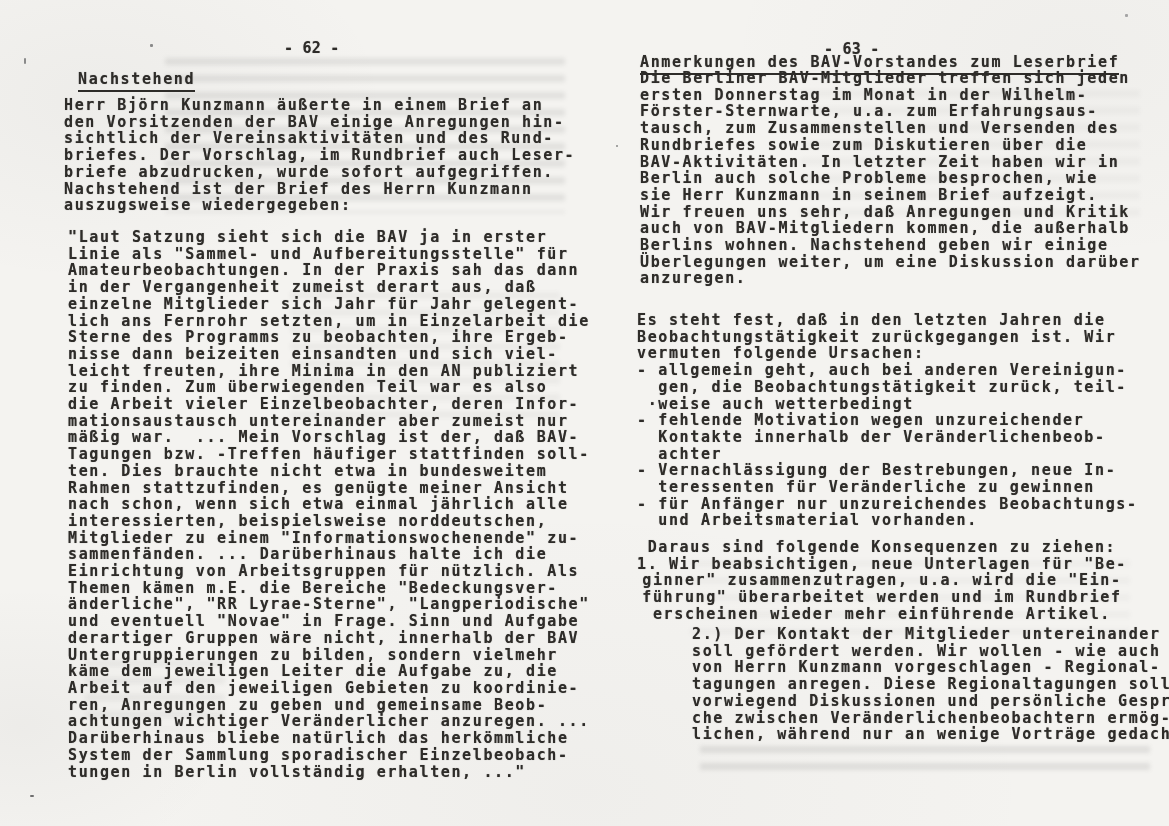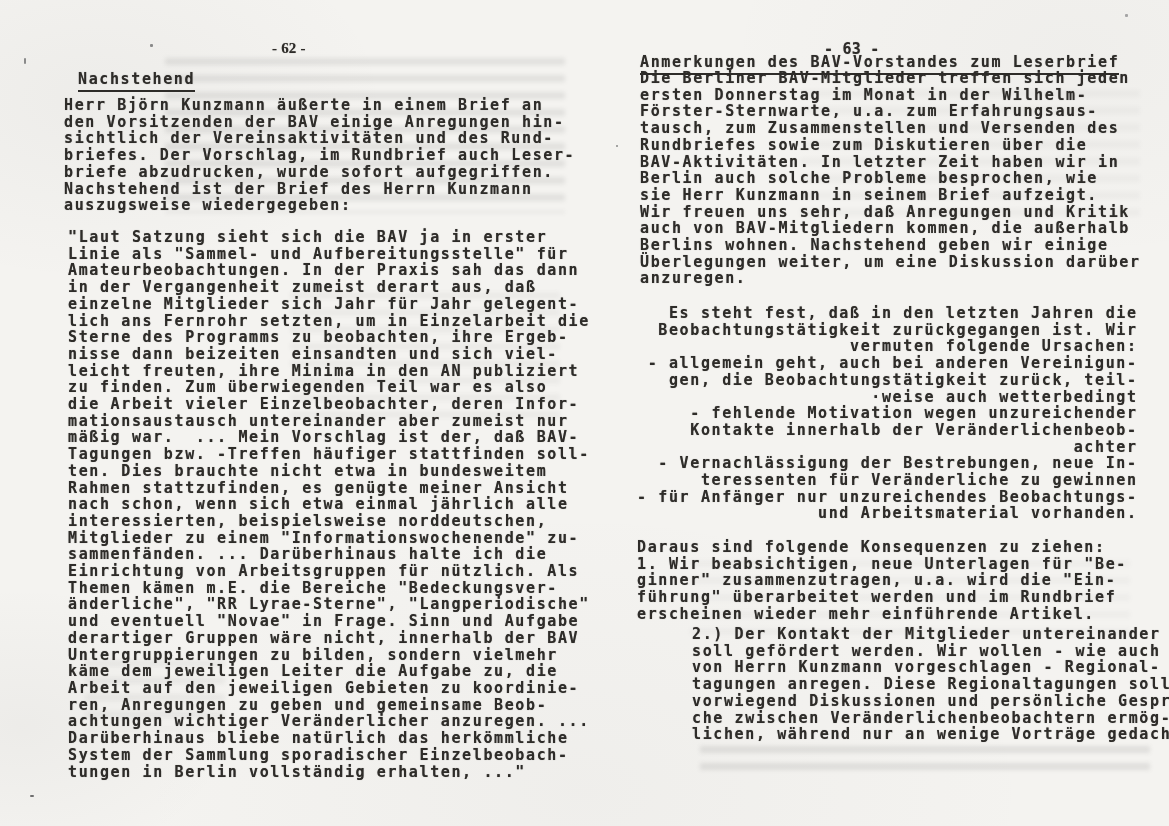--- a/index.html
+++ b/index.html
@@ -55,21 +55,21 @@
   <div class="smudge" style="left:800px;top:90px;width:340px;height:130px;opacity:.14;"></div>
   <div class="smudge" style="left:690px;top:560px;width:440px;height:80px;opacity:.12;"></div>
 
   <div class="speck" style="left:24px;top:58px;width:2px;height:6px;"></div>
   <div class="speck" style="left:150px;top:44px;width:3px;height:3px;"></div>
   <div class="speck" style="left:30px;top:795px;width:4px;height:2px;background:#6f6f6f;"></div>
   <div class="speck" style="left:616px;top:145px;width:2px;height:2px;"></div>
   <div class="speck" style="left:1125px;top:14px;width:3px;height:3px;background:#a5a5a5;"></div>
 
   <div>
-    <div class="txt pagenum" style="left:272px;top:40px;font-family:Liberation Serif, serif;">- 62 -</div>
+    <div class="txt pagenum" style="left:284px;top:40px;">- 62 -</div>
 
     <div class="txt title" style="left:78px;top:71px;">Nachstehend</div>
 
     <div class="txt" style="left:64px;top:97px;">Herr Björn Kunzmann äußerte in einem Brief an
 den Vorsitzenden der BAV einige Anregungen hin-
 sichtlich der Vereinsaktivitäten und des Rund-
 briefes. Der Vorschlag, im Rundbrief auch Leser-
 briefe abzudrucken, wurde sofort aufgegriffen.
 Nachstehend ist der Brief des Herrn Kunzmann
 auszugsweise wiedergegeben:</div>
@@ -121,35 +121,35 @@
 Rundbriefes sowie zum Diskutieren über die
 BAV-Aktivitäten. In letzter Zeit haben wir in
 Berlin auch solche Probleme besprochen, wie
 sie Herr Kunzmann in seinem Brief aufzeigt.
 Wir freuen uns sehr, daß Anregungen und Kritik
 auch von BAV-Mitgliedern kommen, die außerhalb
 Berlins wohnen. Nachstehend geben wir einige
 Überlegungen weiter, um eine Diskussion darüber
 anzuregen.</div>
 
-    <div class="txt" style="left:637px;top:305px;text-align:right;">Es steht fest, daß in den letzten Jahren die
+    <div class="txt" style="left:637px;top:312px;">Es steht fest, daß in den letzten Jahren die
 Beobachtungstätigkeit zurückgegangen ist. Wir
 vermuten folgende Ursachen:
 - allgemein geht, auch bei anderen Vereinigun-
   gen, die Beobachtungstätigkeit zurück, teil-
  ·weise auch wetterbedingt
 - fehlende Motivation wegen unzureichender
   Kontakte innerhalb der Veränderlichenbeob-
   achter
 - Vernachlässigung der Bestrebungen, neue In-
   teressenten für Veränderliche zu gewinnen
 - für Anfänger nur unzureichendes Beobachtungs-
   und Arbeitsmaterial vorhanden.</div>
 
-    <div class="txt" style="left:637px;top:539px;">Daraus sind folgende Konsequenzen zu ziehen:
+    <div class="txt" style="left:637px;top:539px;text-align:center;">Daraus sind folgende Konsequenzen zu ziehen:
 1. Wir beabsichtigen, neue Unterlagen für "Be-
 ginner" zusammenzutragen, u.a. wird die "Ein-
 führung" überarbeitet werden und im Rundbrief
 erscheinen wieder mehr einführende Artikel.</div>
 
     <div class="txt" style="left:664px;top:626px;margin-left:28px;">2.) Der Kontakt der Mitglieder untereinander
 soll gefördert werden. Wir wollen - wie auch
 von Herrn Kunzmann vorgeschlagen - Regional-
 tagungen anregen. Diese Regionaltagungen sollen
 vorwiegend Diskussionen und persönliche Gesprä-

